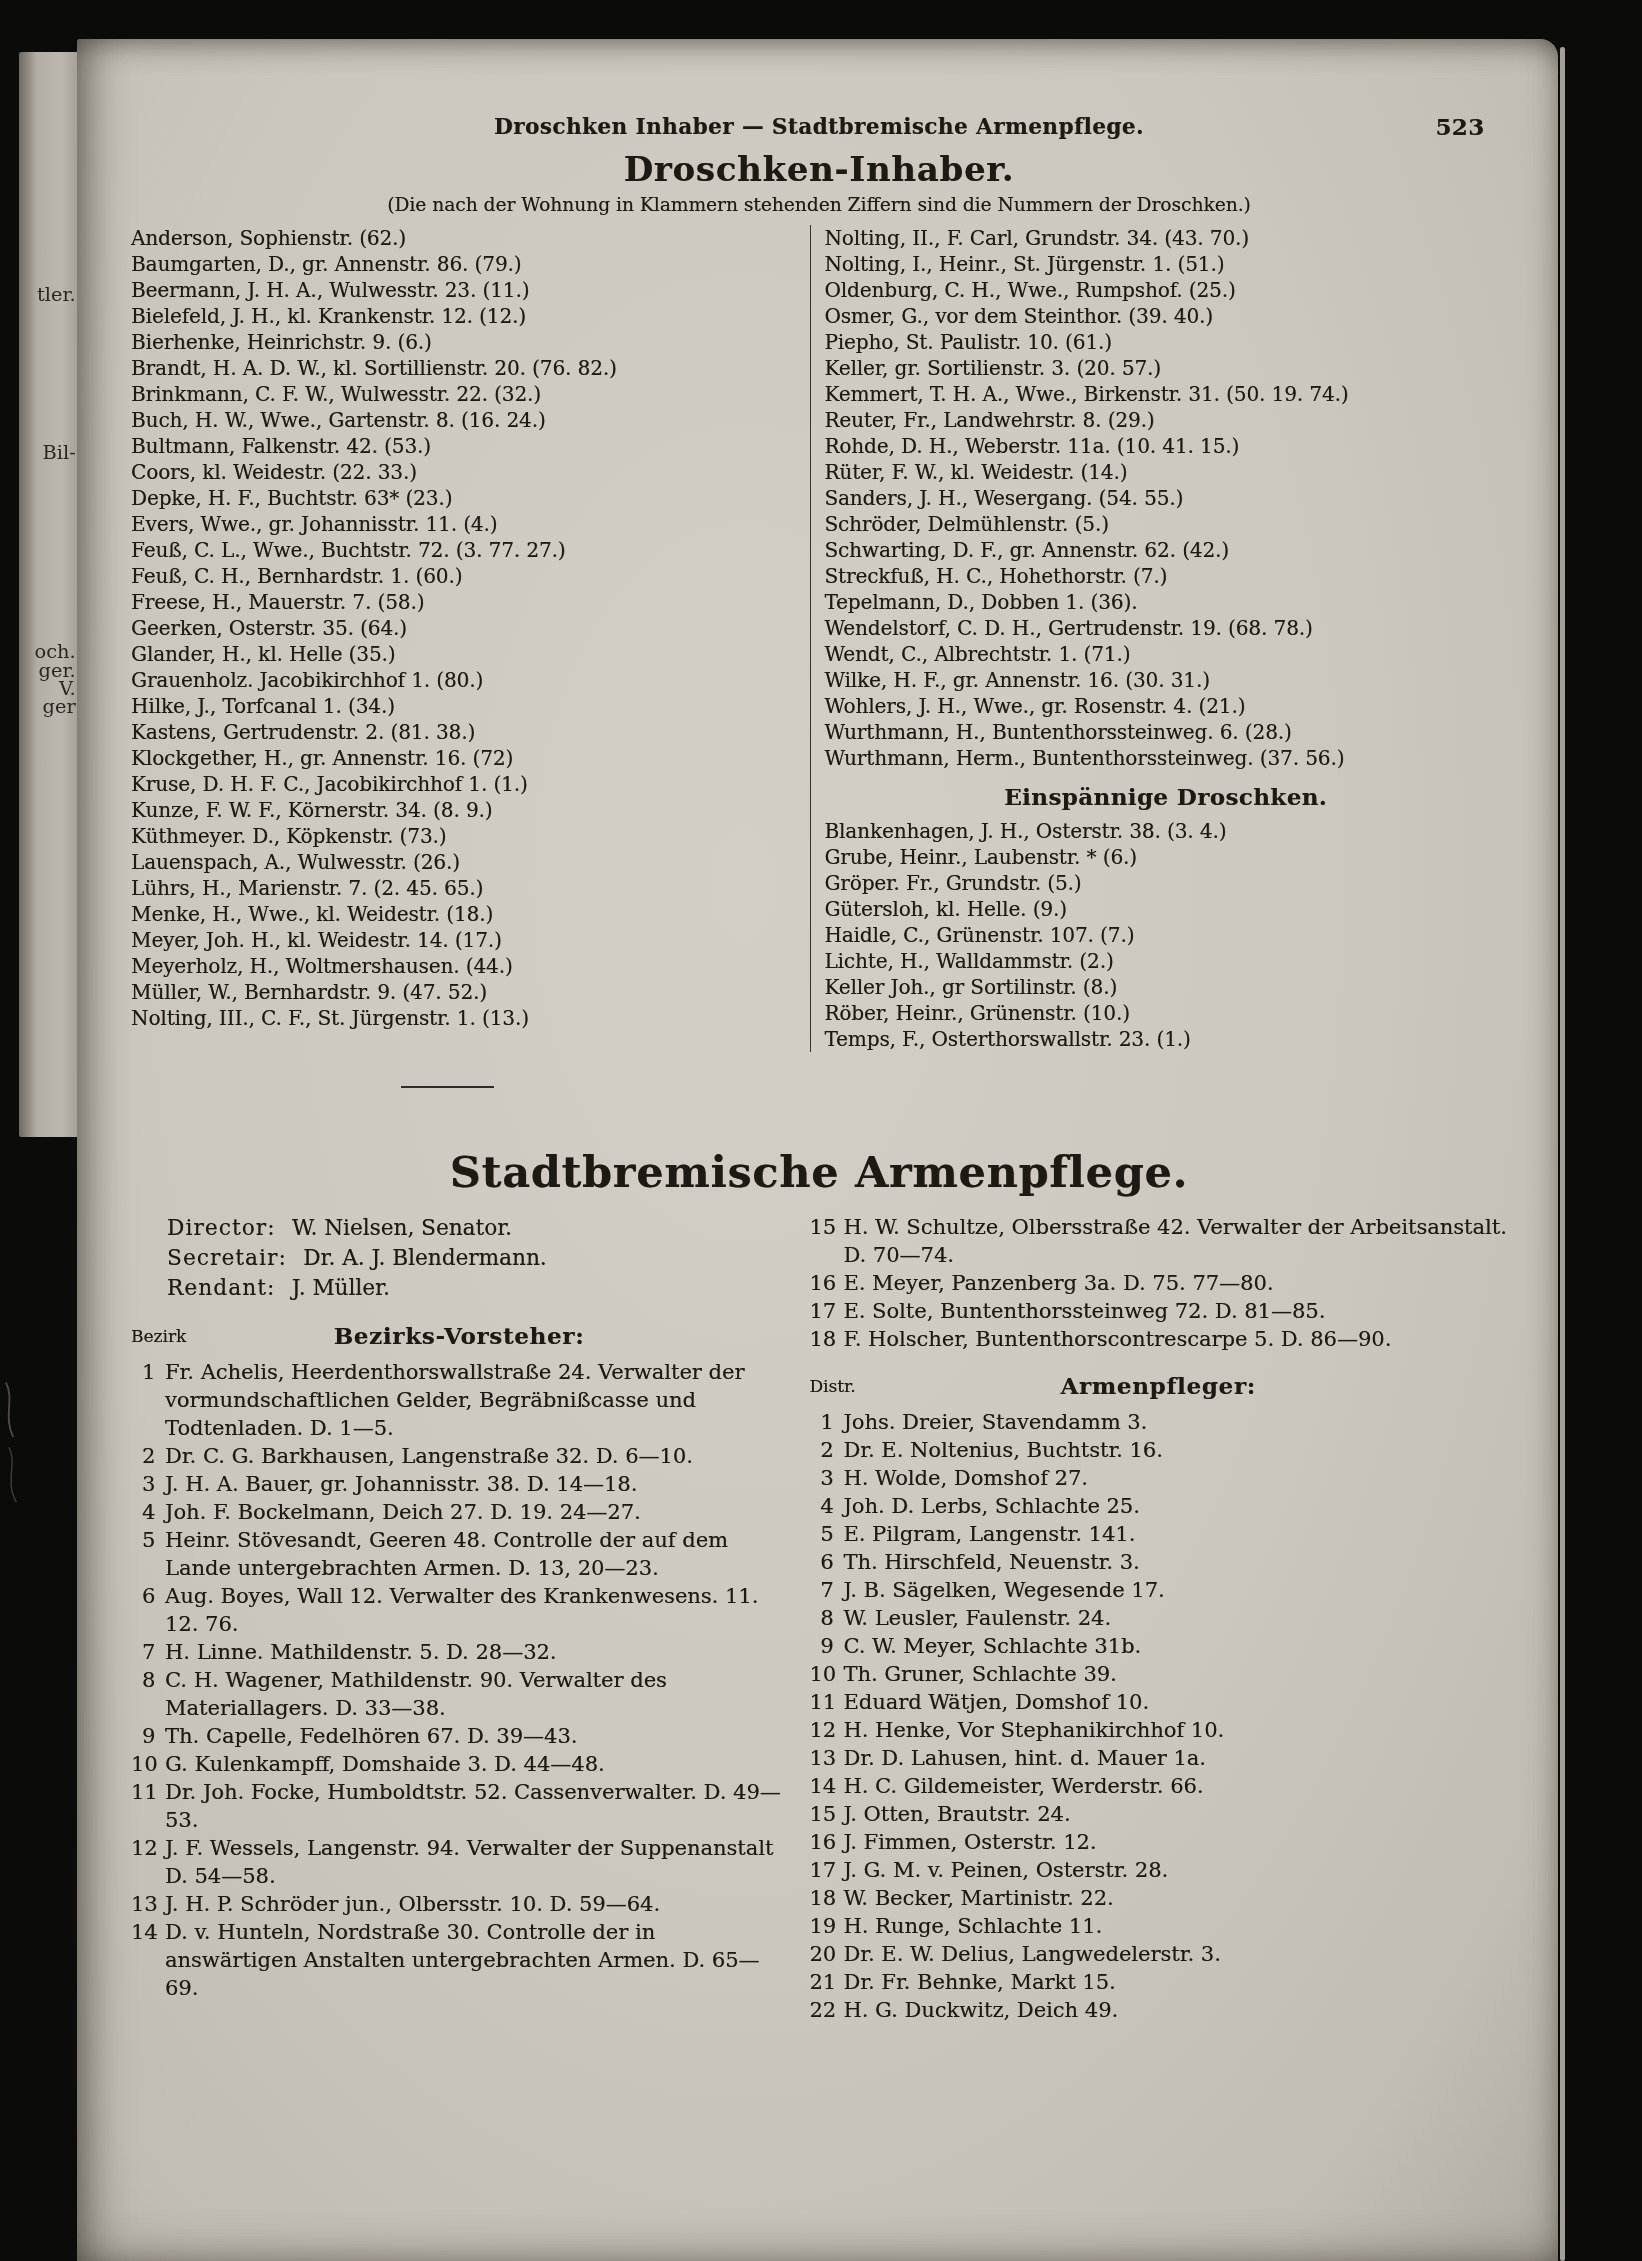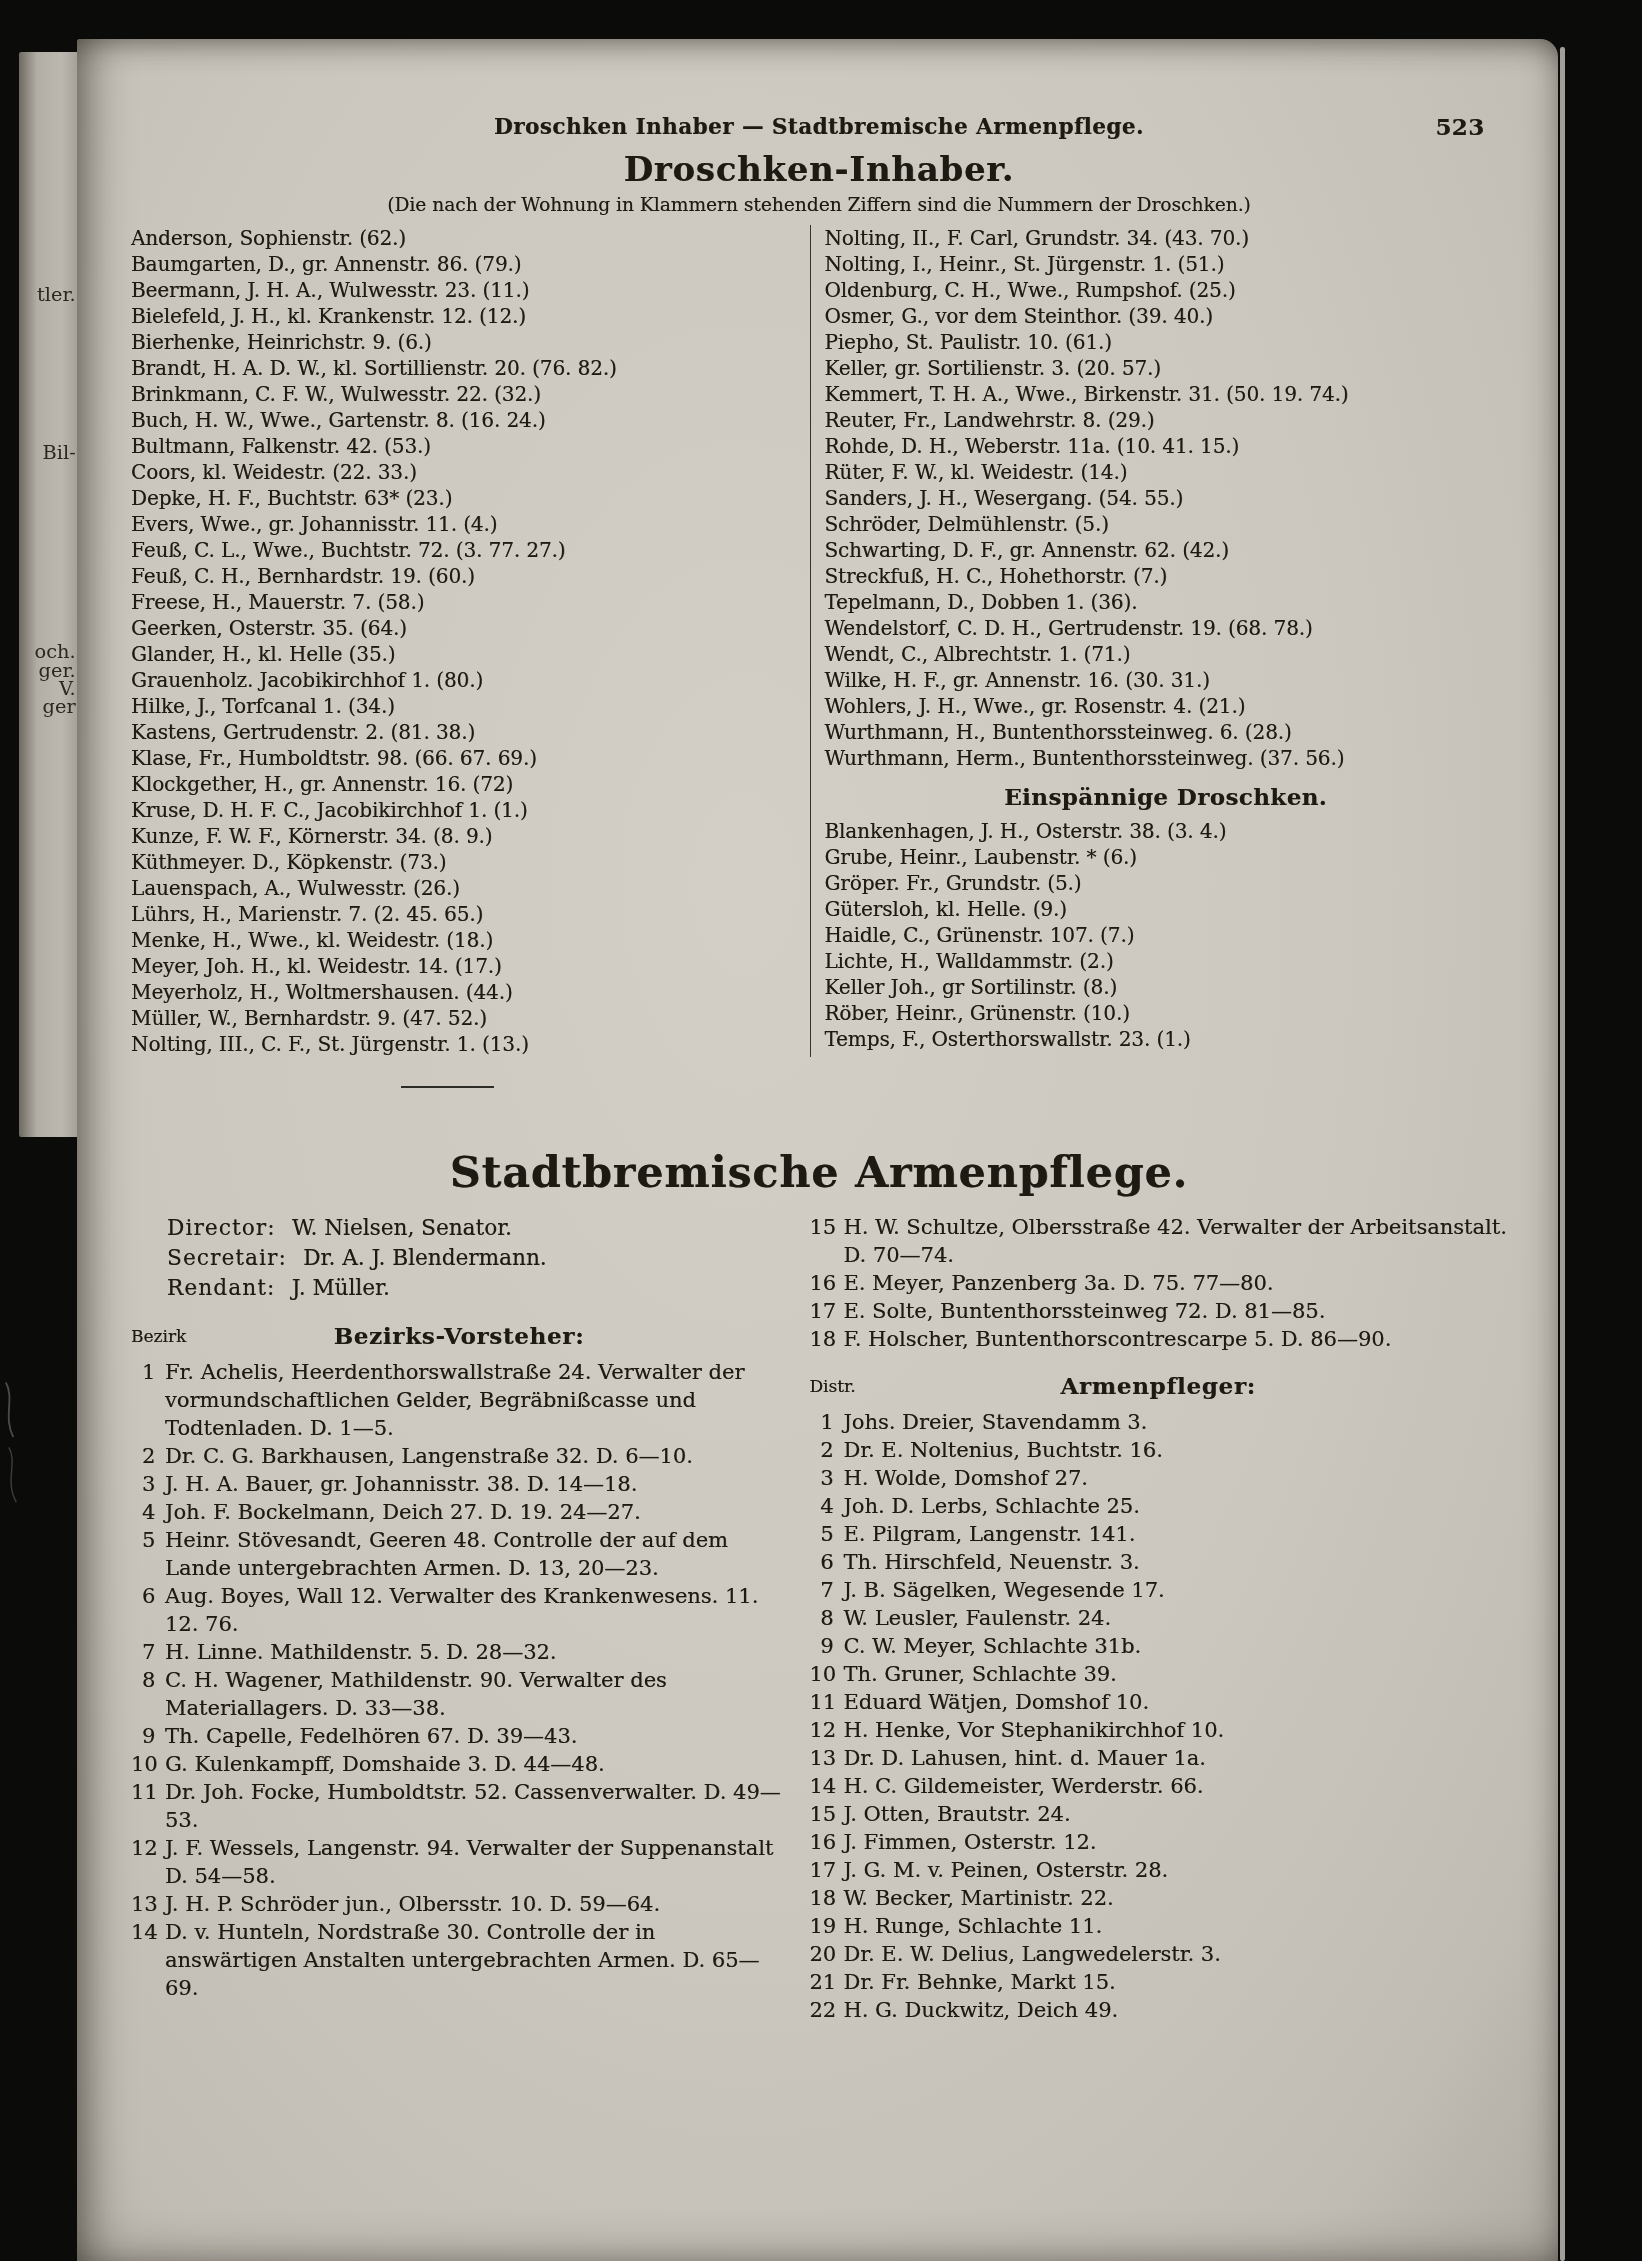--- a/index.html
+++ b/index.html
@@ -114,28 +114,27 @@
             <li class="d-entry">Bielefeld, J. H., kl. Krankenstr. 12. (12.)</li>
             <li class="d-entry">Bierhenke, Heinrichstr. 9. (6.)</li>
             <li class="d-entry">Brandt, H. A. D. W., kl. Sortillienstr. 20. (76. 82.)</li>
             <li class="d-entry">Brinkmann, C. F. W., Wulwesstr. 22. (32.)</li>
             <li class="d-entry">Buch, H. W., Wwe., Gartenstr. 8. (16. 24.)</li>
             <li class="d-entry">Bultmann, Falkenstr. 42. (53.)</li>
             <li class="d-entry">Coors, kl. Weidestr. (22. 33.)</li>
             <li class="d-entry">Depke, H. F., Buchtstr. 63* (23.)</li>
             <li class="d-entry">Evers, Wwe., gr. Johannisstr. 11. (4.)</li>
             <li class="d-entry">Feuß, C. L., Wwe., Buchtstr. 72. (3. 77. 27.)</li>
-            <li class="d-entry">Feuß, C. H., Bernhardstr. 19. (60.)</li>
+            <li class="d-entry">Feuß, C. H., Bernhardstr. 1. (60.)</li>
             <li class="d-entry">Freese, H., Mauerstr. 7. (58.)</li>
             <li class="d-entry">Geerken, Osterstr. 35. (64.)</li>
             <li class="d-entry">Glander, H., kl. Helle (35.)</li>
             <li class="d-entry">Grauenholz. Jacobikirchhof 1. (80.)</li>
             <li class="d-entry">Hilke, J., Torfcanal 1. (34.)</li>
             <li class="d-entry">Kastens, Gertrudenstr. 2. (81. 38.)</li>
-            <li class="d-entry">Klase, Fr., Humboldtstr. 98. (66. 67. 69.)</li>
             <li class="d-entry">Klockgether, H., gr. Annenstr. 16. (72)</li>
             <li class="d-entry">Kruse, D. H. F. C., Jacobikirchhof 1. (1.)</li>
             <li class="d-entry">Kunze, F. W. F., Körnerstr. 34. (8. 9.)</li>
             <li class="d-entry">Küthmeyer. D., Köpkenstr. (73.)</li>
             <li class="d-entry">Lauenspach, A., Wulwesstr. (26.)</li>
             <li class="d-entry">Lührs, H., Marienstr. 7. (2. 45. 65.)</li>
             <li class="d-entry">Menke, H., Wwe., kl. Weidestr. (18.)</li>
             <li class="d-entry">Meyer, Joh. H., kl. Weidestr. 14. (17.)</li>
             <li class="d-entry">Meyerholz, H., Woltmershausen. (44.)</li>
             <li class="d-entry">Müller, W., Bernhardstr. 9. (47. 52.)</li>

